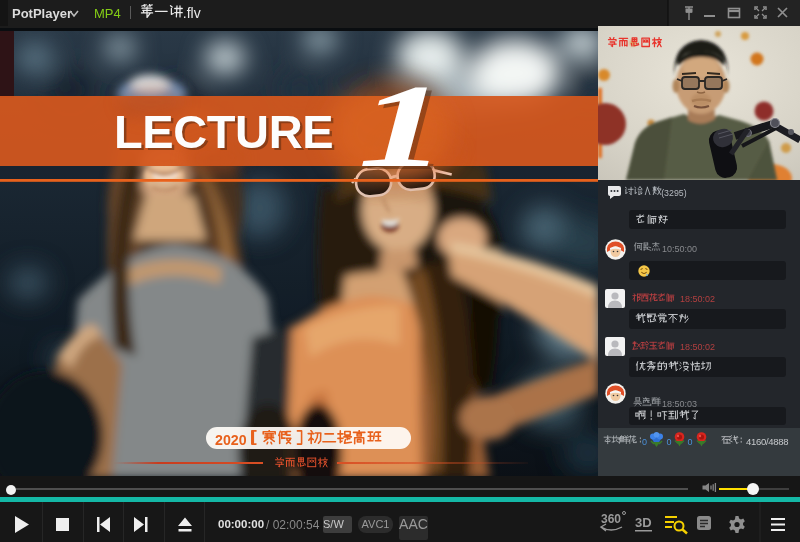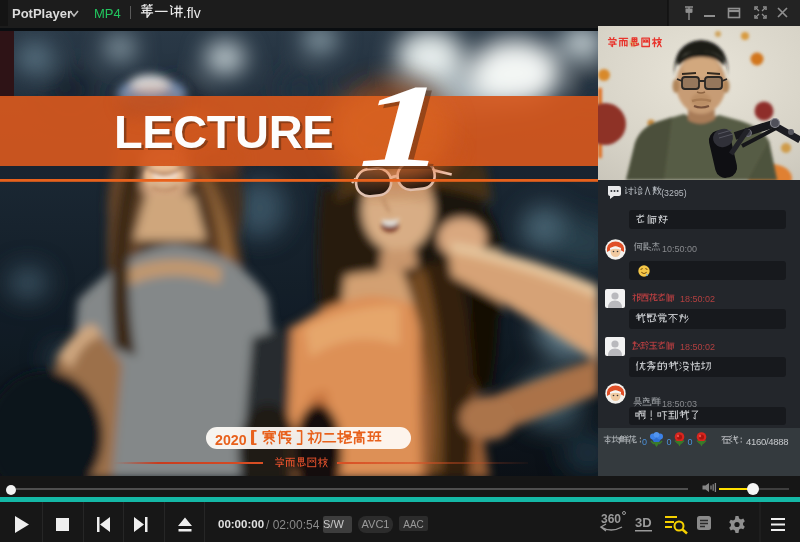--- a/index.html
+++ b/index.html
@@ -3,21 +3,21 @@
 *{margin:0;padding:0;box-sizing:border-box}
 html,body{width:800px;height:542px;overflow:hidden;background:#111;font-family:"Liberation Sans",sans-serif}
 .abs{position:absolute}
 </style></head><body>
 <div class="abs" style="left:0;top:0;width:800px;height:36px;background:#1c1c1c;border-bottom:5px solid #ffffff">
 <div class="abs" style="left:0;top:0;width:8px;height:26px;background:#141414"></div>
 <div class="abs" style="left:12px;top:6px;font-size:13px;font-weight:bold;color:#dcdcdc">PotPlayer</div>
 <svg class="abs" style="left:69px;top:10px" width="10" height="8">
       <path d="M1 1L5 6L9 1" stroke="#bbb" stroke-width="1.6" fill="none"></path>
     </svg>
-<div class="abs" style="left:94px;top:6px;font-size:13px;color:#22c55e">MP4</div>
+<div class="abs" style="left:94px;top:6px;font-size:13px;color:#84cc16">MP4</div>
 <div class="abs" style="left:130px;top:6px;width:1px;height:13px;background:#5a5a5a"></div>
 <svg style="position:absolute;left:140.0px;top:4.0px;opacity:1.0" width="62.7" height="18.2" viewBox="0 0 62.7 18.2">
       <g stroke="#e8e8e8" stroke-width="1.26" stroke-linecap="round" fill="none" font-family="Liberation Sans, sans-serif">
         <path d="M1.7 2.0L6.3 0.8M7.7 2.0L12.3 0.8M4.2 0.6L4.8 2.5M9.5 0.6L10.1 2.5M2.0 4.2L12.0 4.2M2.8 6.4L11.2 6.4M1.4 9.0L12.6 9.0M7.0 3.1L7.0 13.4M3.6 6.4L3.6 9.0M10.4 9.0L7.3 13.2"></path>
         <path d="M15.4 7.3L27.2 7.3"></path>
         <path d="M30.5 1.7L32.2 3.1M31.4 4.5L31.4 10.4M31.4 10.4L33.3 9.5M34.7 4.5L42.3 4.5M34.7 8.7L42.3 8.7M37.0 2.0L36.4 12.9M40.0 2.0L40.0 12.9"></path>
       </g>
       <g font-family="Liberation Sans, sans-serif">
         <text x="42.8" y="14.3" font-size="14.0" font-weight="normal" fill="#e8e8e8">.flv</text>
       </g>
@@ -495,21 +495,21 @@
 <path d="M15 14 L29 22.5 L15 31 Z"></path>
 <rect x="56" y="16" width="13" height="13"></rect>
 <path d="M97 15 v15 h2.5 v-15 Z M110 15 L100 22.5 L110 30 Z"></path>
 <path d="M147.5 15 v15 H145 v-15 Z M134 15 L144 22.5 L134 30 Z"></path>
 <path d="M178 24 L185 15.5 L192 24 Z M178.5 27 h13 v2.5 h-13 Z"></path>
 </svg>
 <div class="abs" style="left:218px;top:16px;font-size:11.5px;font-weight:bold;color:#e0e0e0">00:00:00</div>
 <div class="abs" style="left:266px;top:16px;font-size:12px;color:#8a8a8a">/&nbsp;02:00:54</div>
 <div class="abs" style="left:323px;top:14px;width:29px;height:17px;background:#3d3d3d;border-radius:2px;font-size:11px;color:#c9c9c9;text-align:left;line-height:17px">S/W</div>
 <div class="abs" style="left:358px;top:14px;width:35px;height:17px;background:#2c2c2c;border-radius:8px;font-size:11px;color:#9a9a9a;text-align:center;line-height:17px">AVC1</div>
-<div class="abs" style="left:399px;top:14px;width:29px;height:15px;background:#2c2c2c;border-radius:2px;font-size:10px;color:#9a9a9a;text-align:center;line-height:17px">AAC</div>
+<div class="abs" style="left:399px;top:14px;width:29px;height:24px;background:#2c2c2c;border-radius:2px;font-size:14px;color:#9a9a9a;text-align:center;line-height:17px">AAC</div>
 <svg class="abs" style="left:598px;top:0" width="202" height="45">
 <g fill="#9a9a9a" font-family="Liberation Sans, sans-serif">
 <text x="3" y="21" font-size="12" font-weight="bold">360</text>
         <circle cx="26" cy="11" r="1.5" fill="none" stroke="#9a9a9a"></circle>
 <path d="M3 25 Q13 31 24 25 M8 29 L3 25 L8 22" fill="none" stroke="#9a9a9a" stroke-width="1.4"></path>
 <text x="37" y="25" font-size="13" font-weight="bold">3D</text>
         <rect x="37" y="28" width="17" height="1.5"></rect>
 <g stroke="#f5d000" stroke-width="2" fill="none">
           <path d="M67 15 h12 M67 20 h9 M67 25 h7"></path>
           <circle cx="81" cy="24" r="4.5"></circle>

